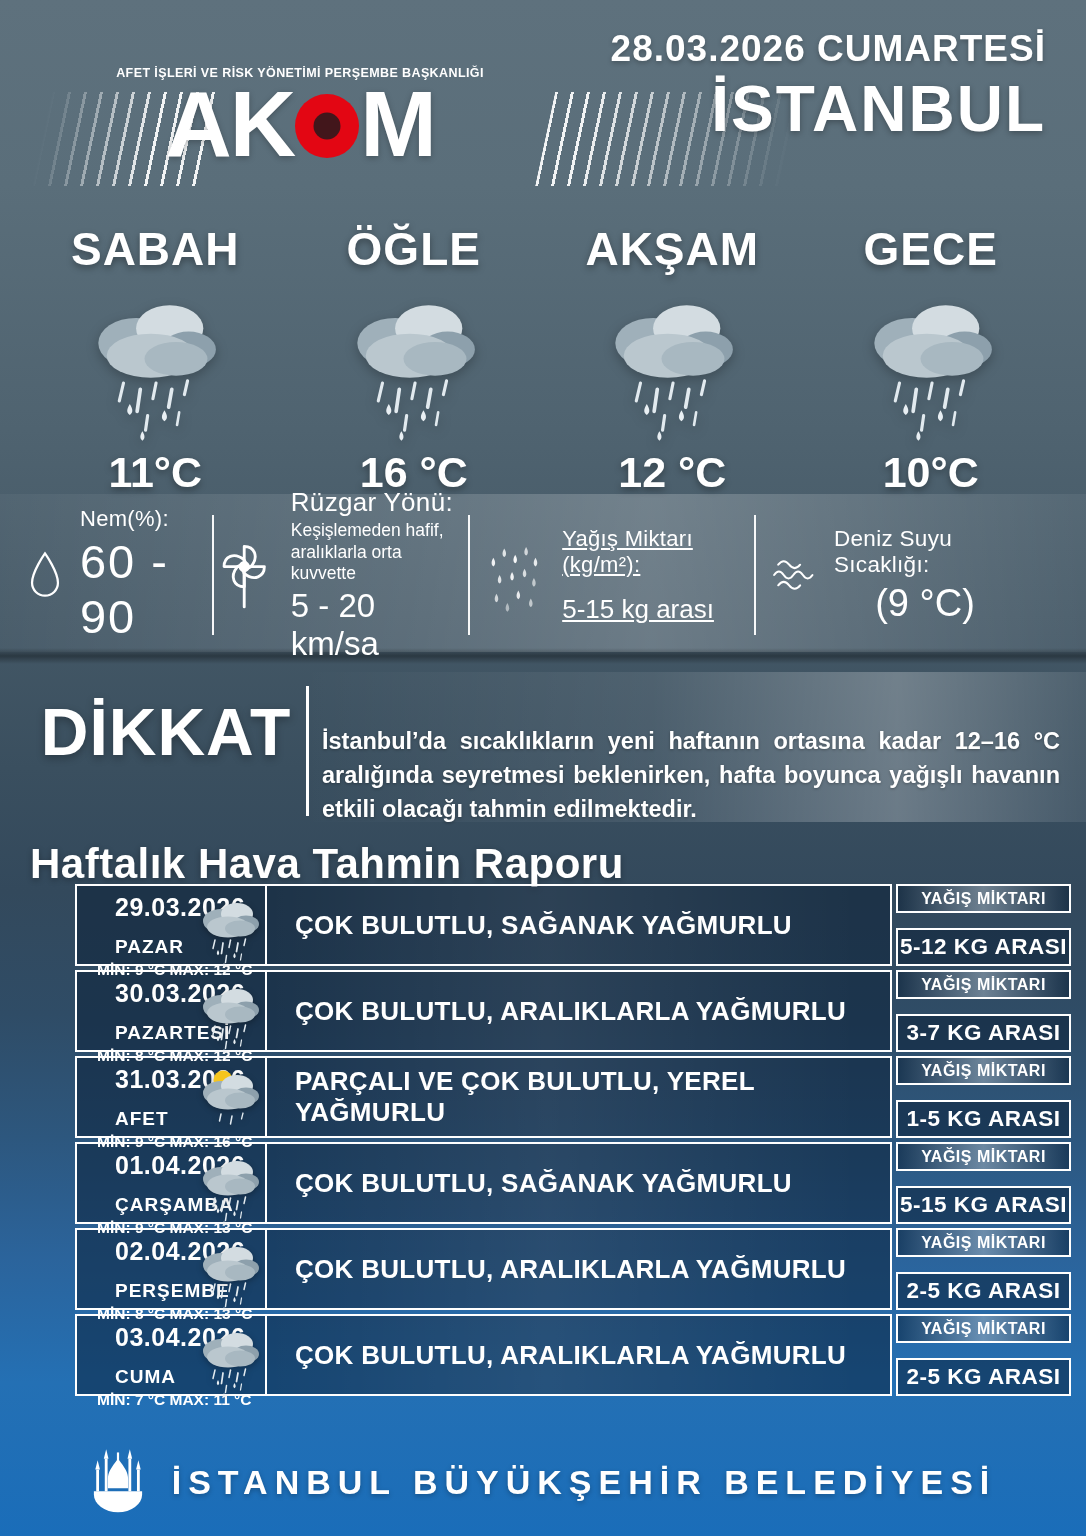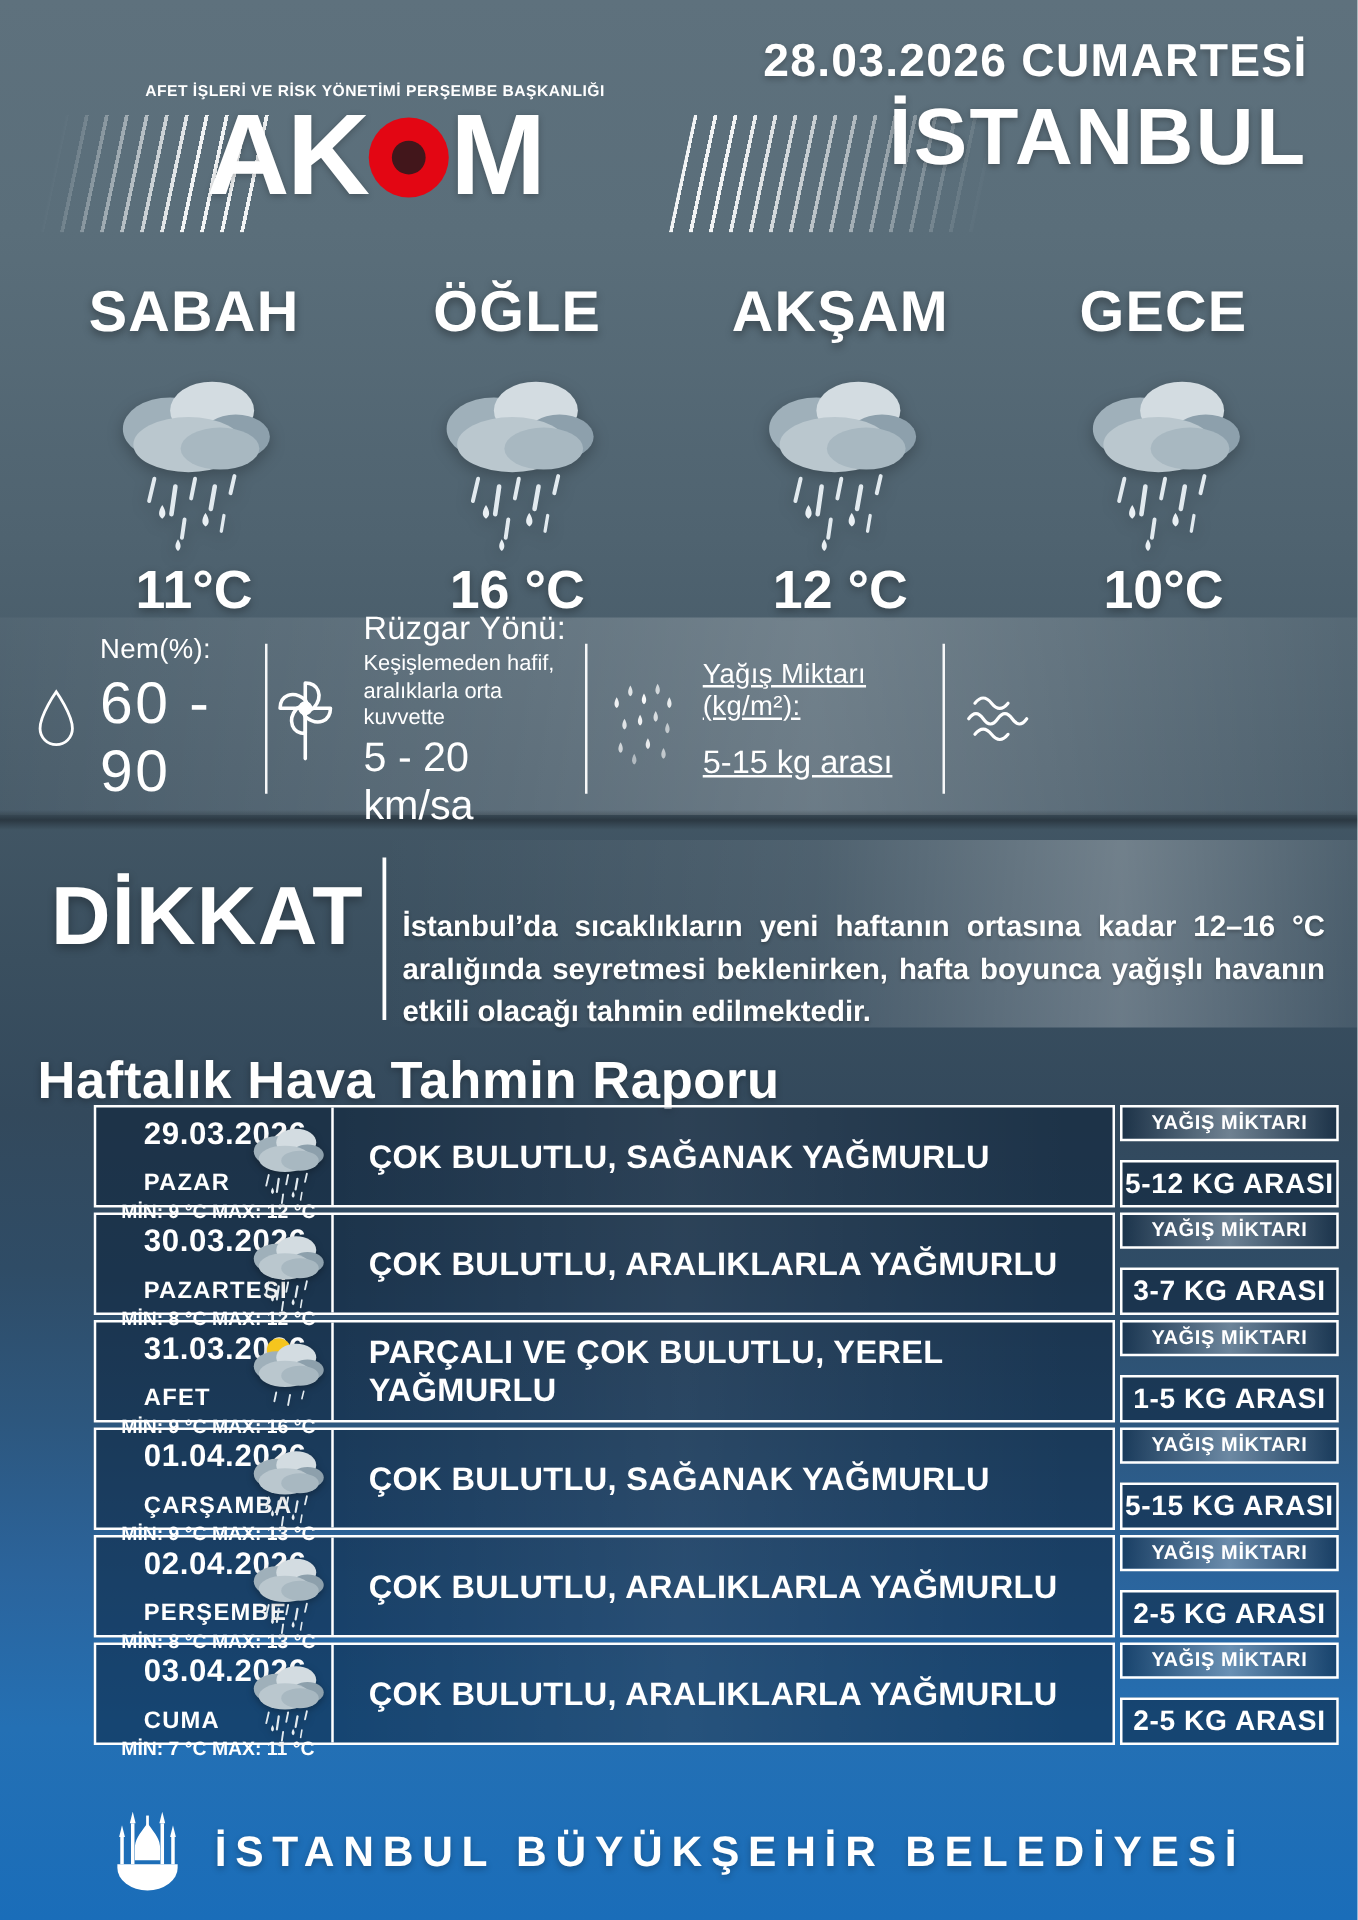--- a/index.html
+++ b/index.html
@@ -256,20 +256,24 @@
     <div class="txt">
       <div class="stat-label">Yağış Miktarı (kg/m²):</div>
       <div class="stat-val3">5-15 kg arası</div>
     </div>
   </div>
   <div class="stat-div"></div>
   <div class="stat s4">
     <svg width="58" height="46">
         <use href="#ic-waves"></use>
       </svg>
+    <div class="txt">
+      <div class="stat-label" style="font-size:22.5px;">Deniz Suyu Sıcaklığı:</div>
+      <div class="stat-val4">(9 °C)</div>
+    </div>
   </div>
 </div>
 
 <div class="abs warn-title">DİKKAT</div>
 <div class="abs warn-div"></div>
 <div class="abs warn-text">İstanbul’da sıcaklıkların yeni haftanın ortasına kadar 12–16 °C aralığında seyretmesi beklenirken, hafta boyunca yağışlı havanın etkili olacağı tahmin edilmektedir.</div>
 
 <div class="abs weekly-title">Haftalık Hava Tahmin Raporu</div>
 
 <div class="abs table">

